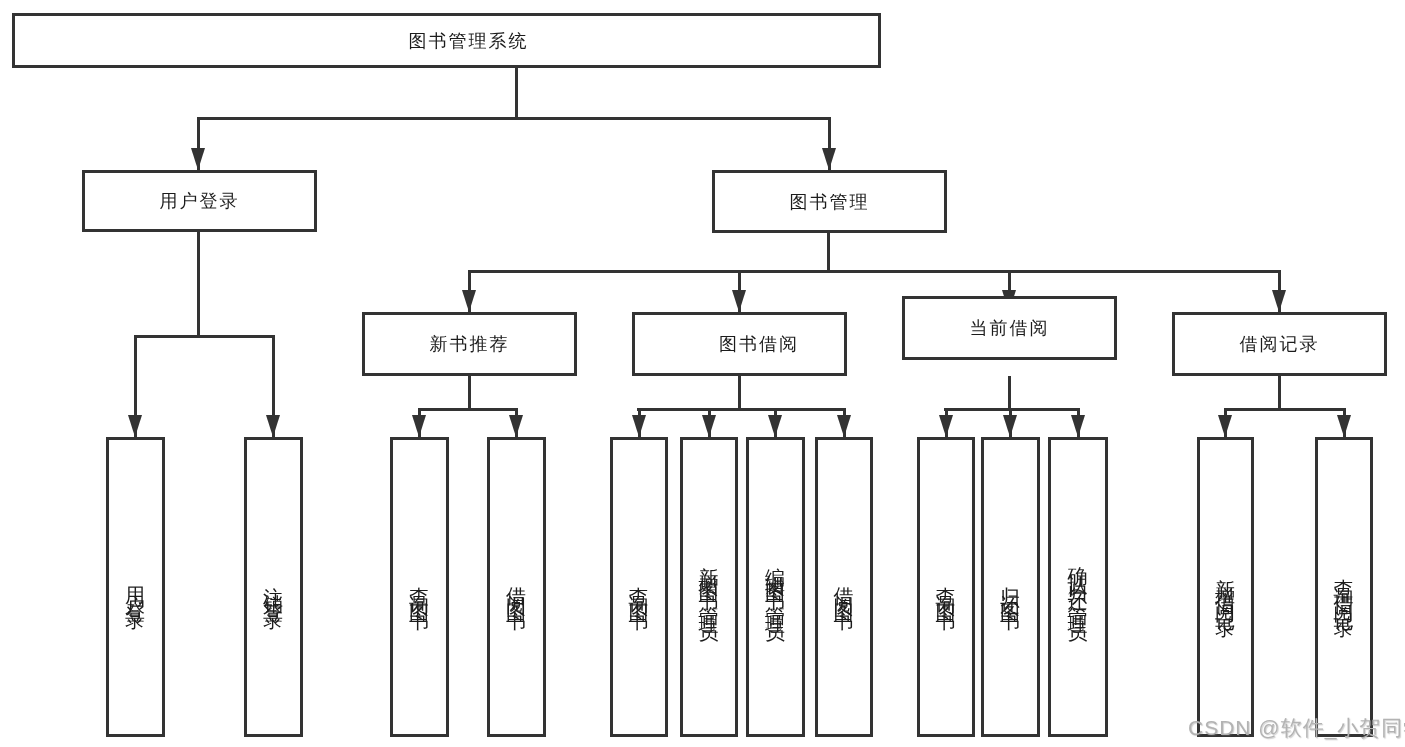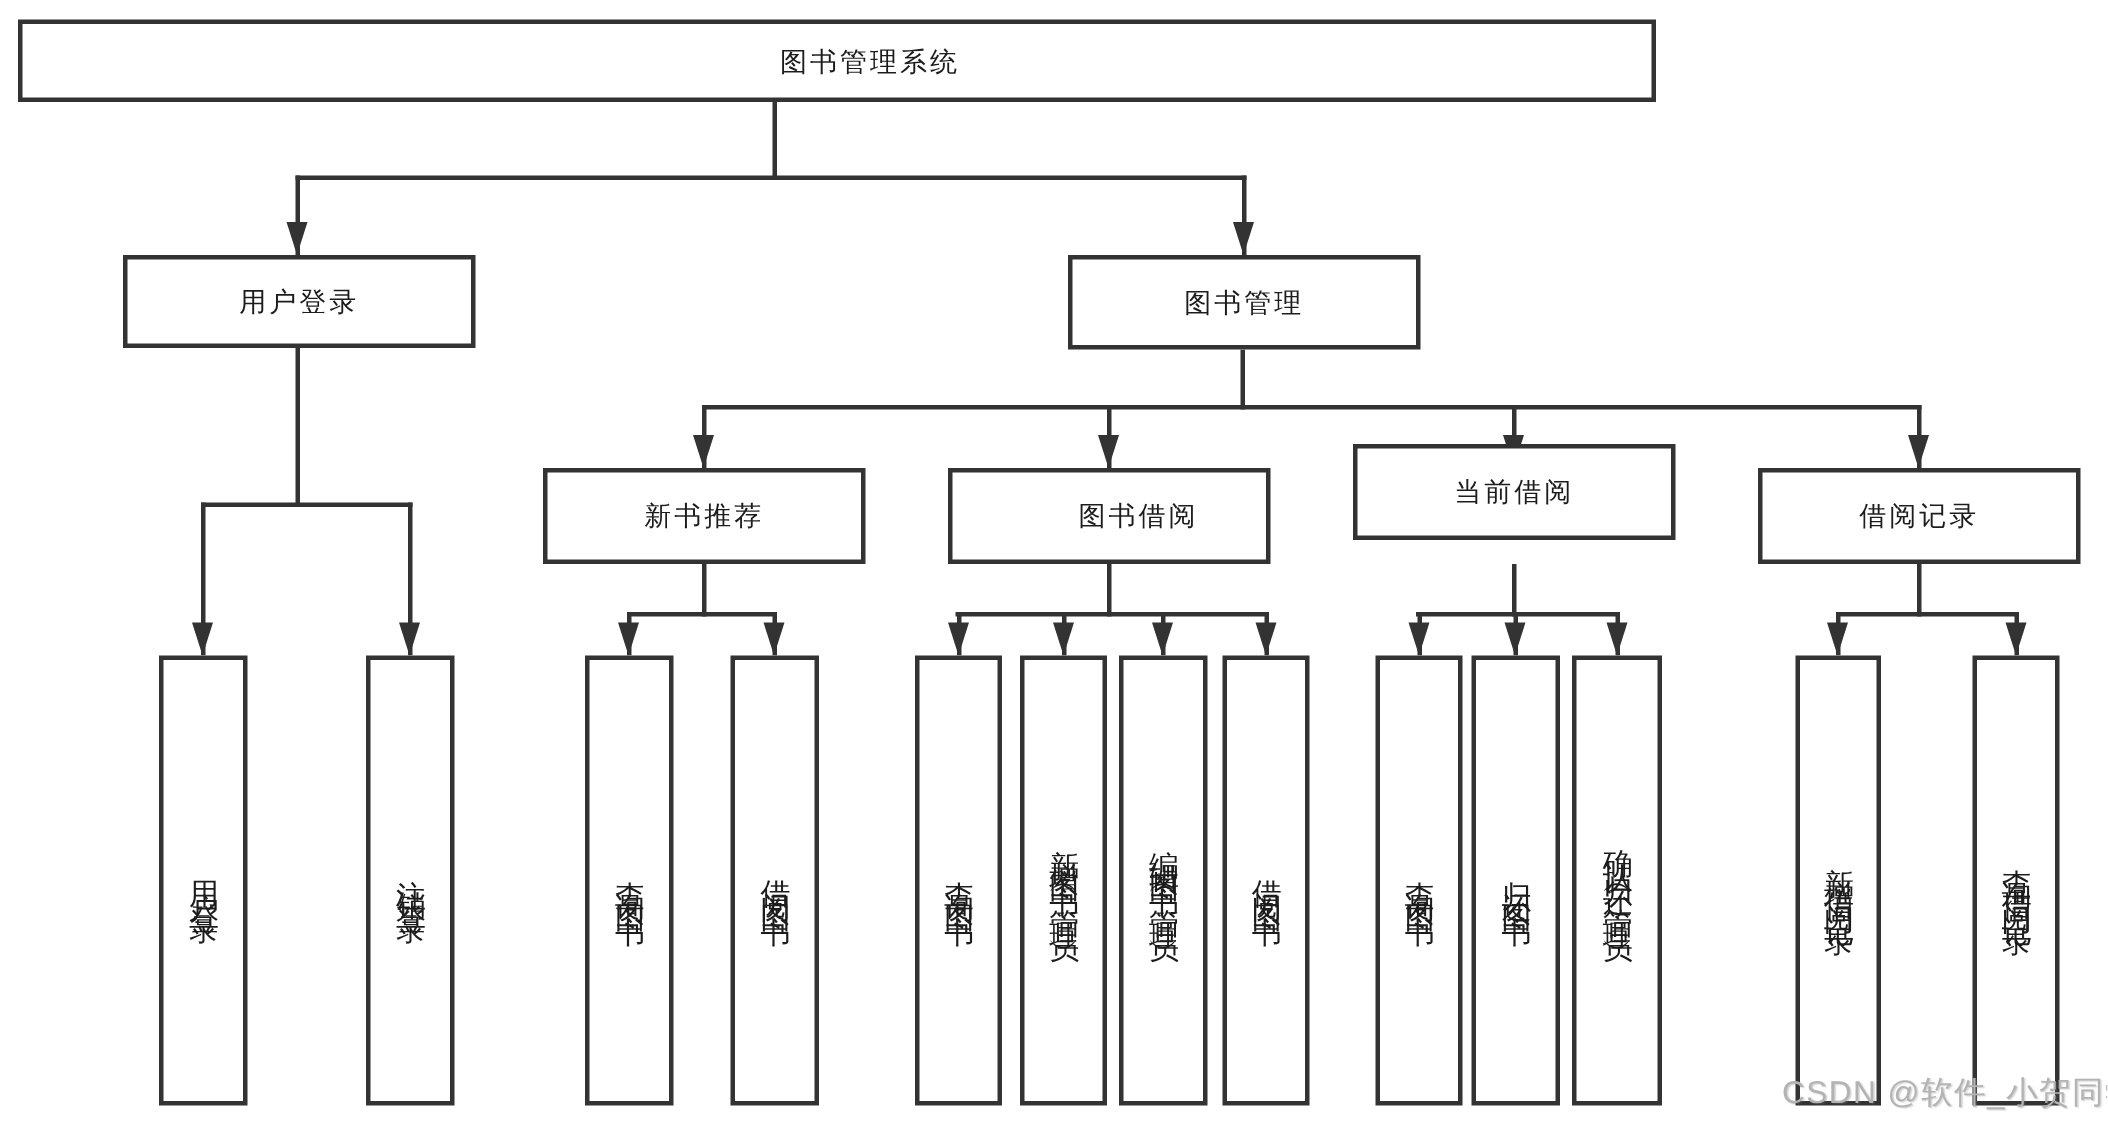--- a/index.html
+++ b/index.html
@@ -106,21 +106,21 @@
   <div class="v" style="left:1077px;top:408px;height:29px;"></div>
   <div class="arr" style="left:1071px;top:415px;"></div>
 
   <div class="v" style="left:1278px;top:376px;height:35px;"></div>
   <div class="h" style="left:1224px;top:408px;width:122px;"></div>
   <div class="v" style="left:1224px;top:408px;height:29px;"></div>
   <div class="arr" style="left:1218px;top:415px;"></div>
   <div class="v" style="left:1343px;top:408px;height:29px;"></div>
   <div class="arr" style="left:1337px;top:415px;"></div>
 
-  <div class="bx" style="left:12px;top:13px;width:1092px;height:55px;padding-left:44px;">
+  <div class="bx" style="left:12px;top:13px;width:869px;height:55px;padding-left:44px;">
     <span>图书管理系统</span>
   </div>
 
   <div class="bx" style="left:82px;top:170px;width:235px;height:62px;">
     <span>用户登录</span>
   </div>
   <div class="bx" style="left:362px;top:312px;width:215px;height:64px;">
     <span>新书推荐</span>
   </div>
 

